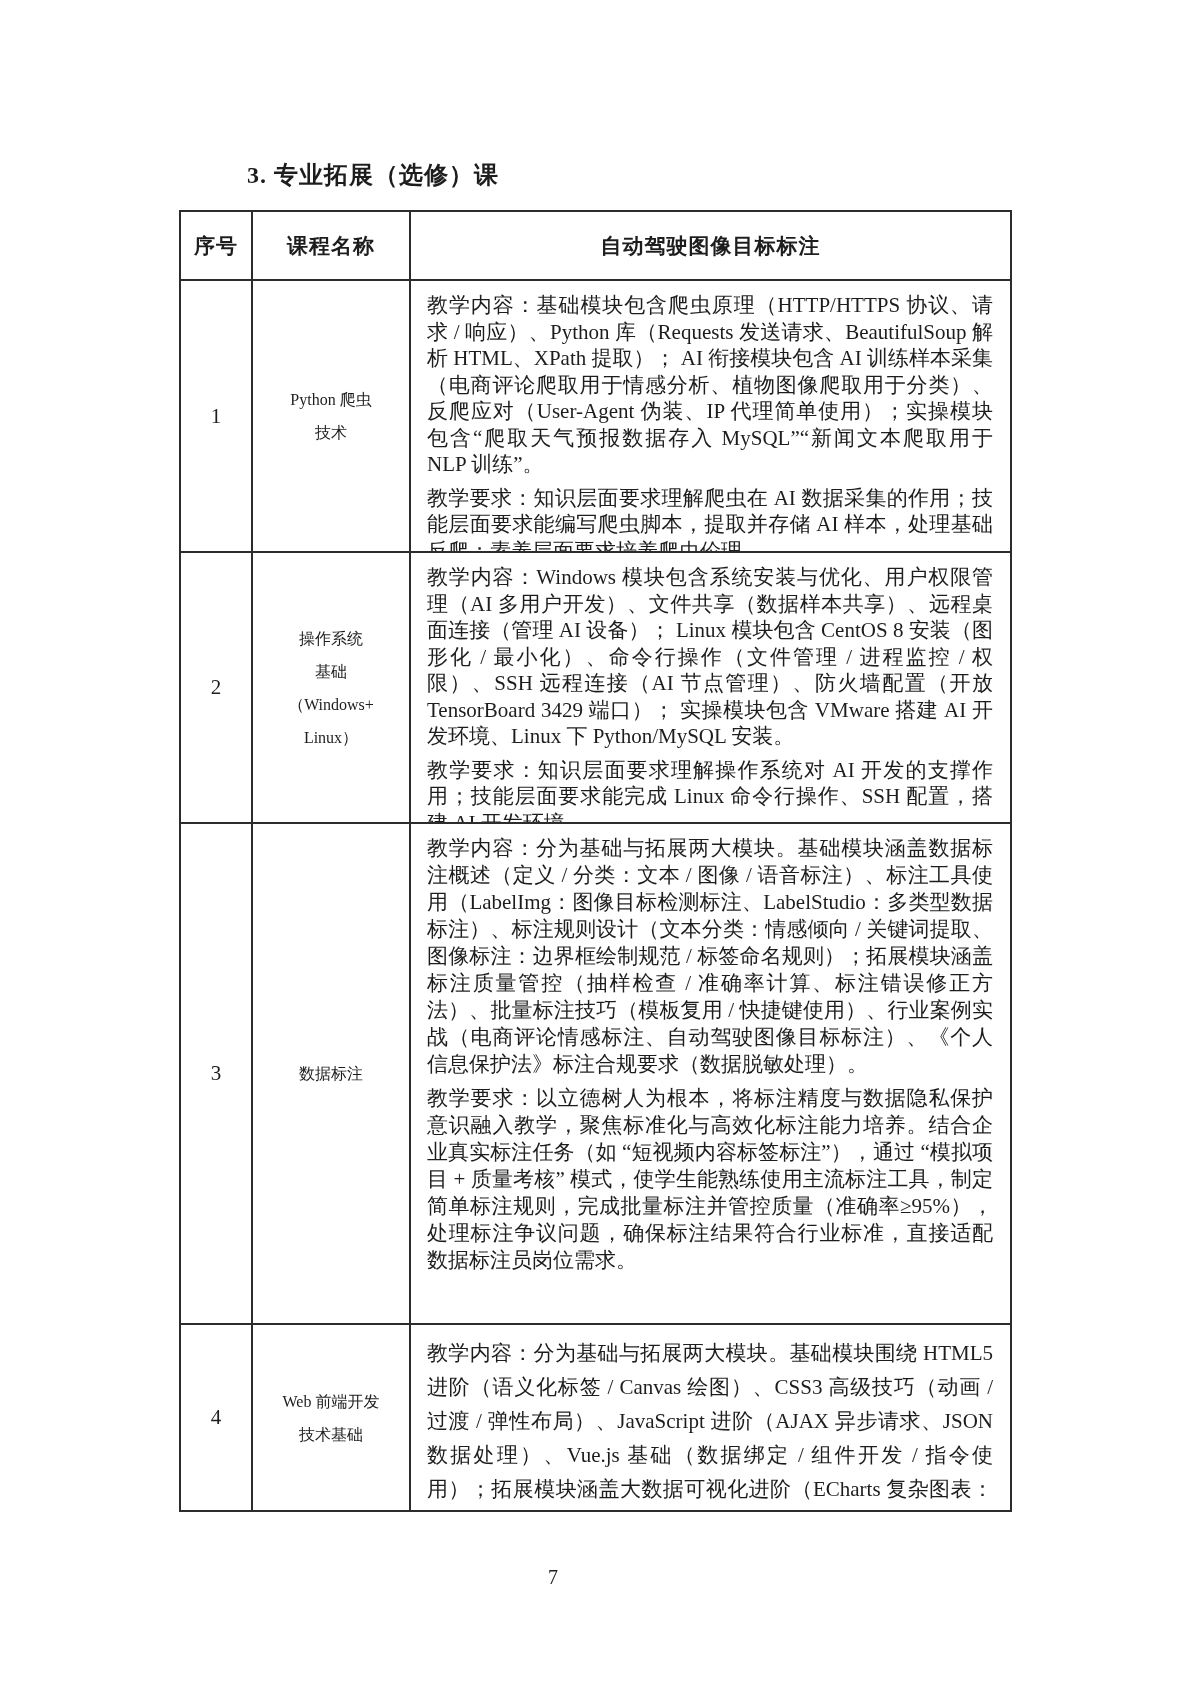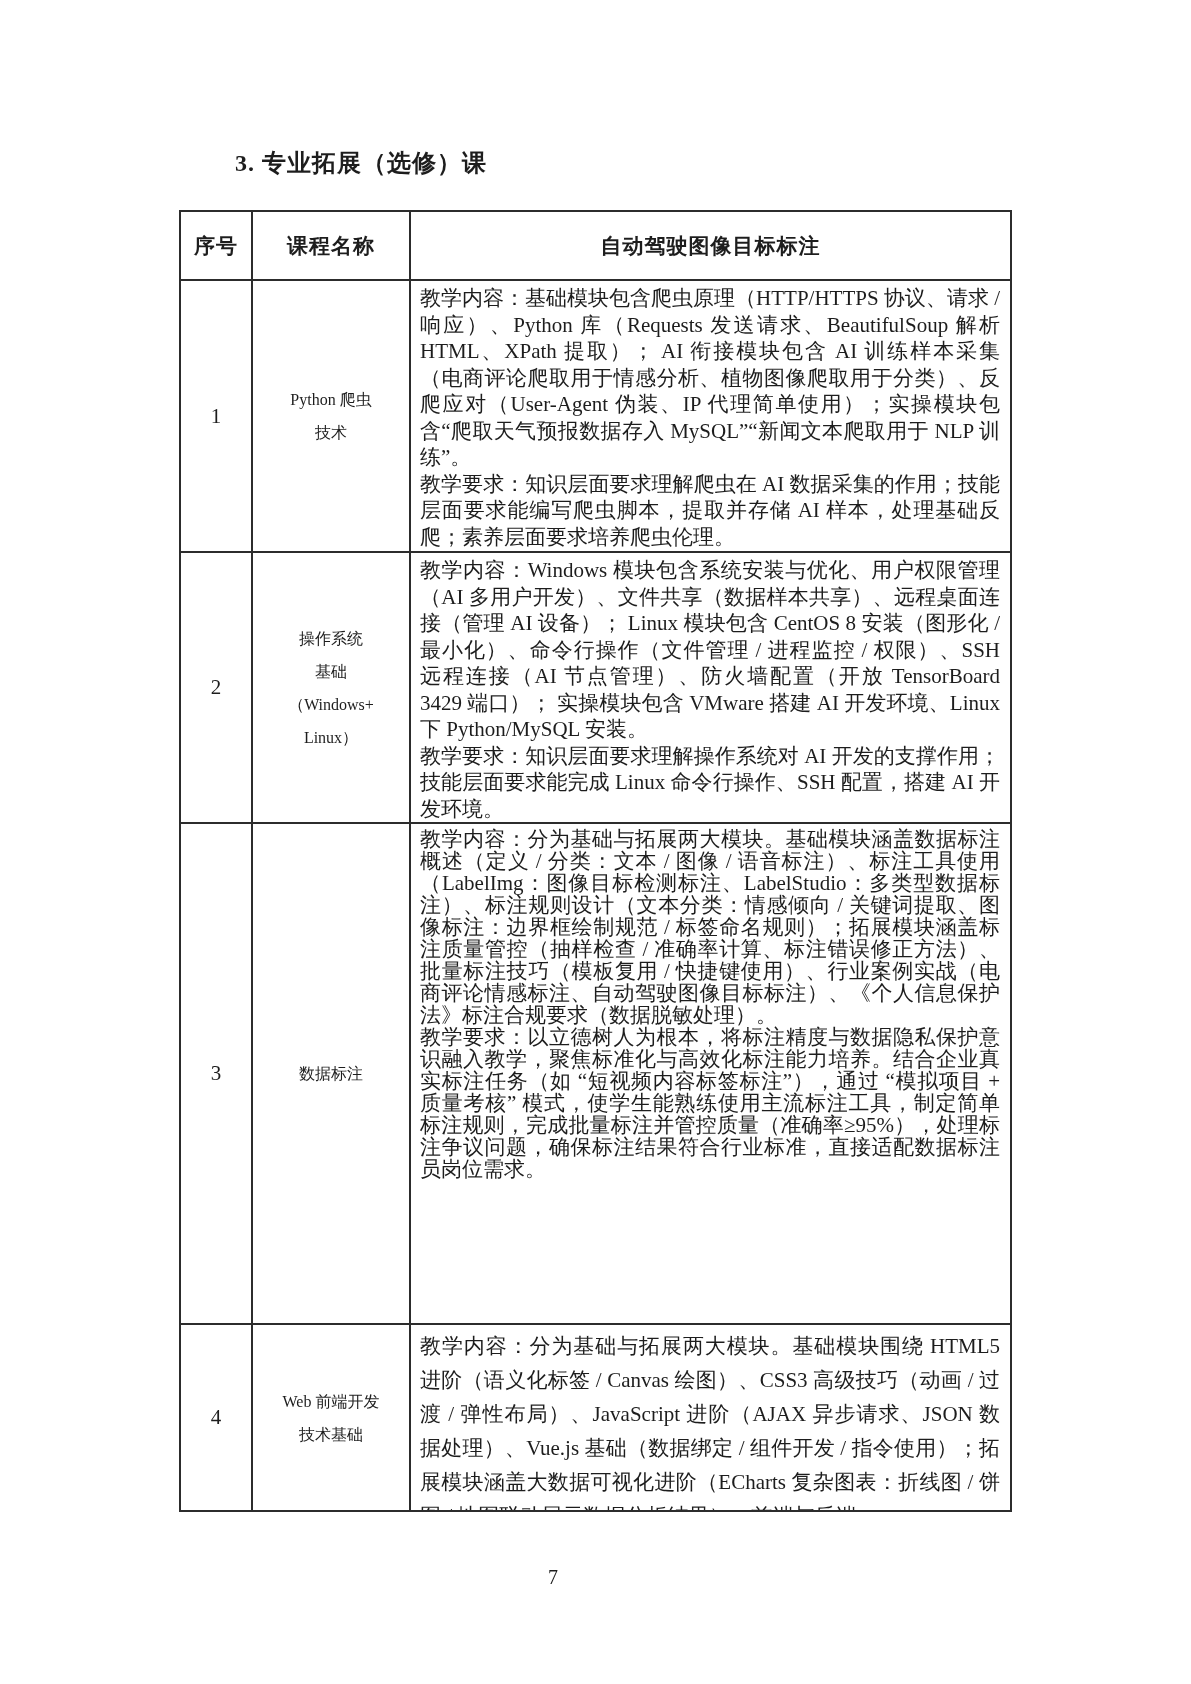--- a/index.html
+++ b/index.html
@@ -6,21 +6,21 @@
   body {
     width: 1191px; height: 1684px;
     background: #ffffff;
     position: relative;
     font-family: "Liberation Serif", "DejaVu Serif", serif;
     color: #1d1d1d;
   }
   .section-title {
     position: absolute;
     left: 235px; top: 147px;
-    margin: 0;
+    margin: 12px;
     font-size: 24px;
     font-weight: bold;
     letter-spacing: 1px;
   }
   table.course-table {
     position: absolute;
     left: 179px; top: 210px;
     width: 831px;
     border-collapse: collapse;
     table-layout: fixed;
@@ -52,24 +52,24 @@
     padding: 0 6px;
   }
   td.content-cell { vertical-align: top; }
   .cellwrap {
     padding: 4px 10px 0 9px;
     overflow: hidden;
     text-align: justify;
     text-justify: inter-character;
     font-size: 21px;
   }
-  .cellwrap p { margin: 0; }
+  .cellwrap p { margin: 7px; }
   tr.r1 .cellwrap { height: 266px; line-height: 26.5px; }
   tr.r2 .cellwrap { height: 265px; line-height: 26.5px; }
-  tr.r3 .cellwrap { height: 495px; line-height: 22px; }
+  tr.r3 .cellwrap { height: 495px; line-height: 27px; }
   tr.r4 .cellwrap { height: 181px; line-height: 34px; }
   .page-number {
     position: absolute;
     left: 0; top: 1566px;
     width: 1106px;
     text-align: center;
     font-size: 20px;
   }
 </style>
 </head>

